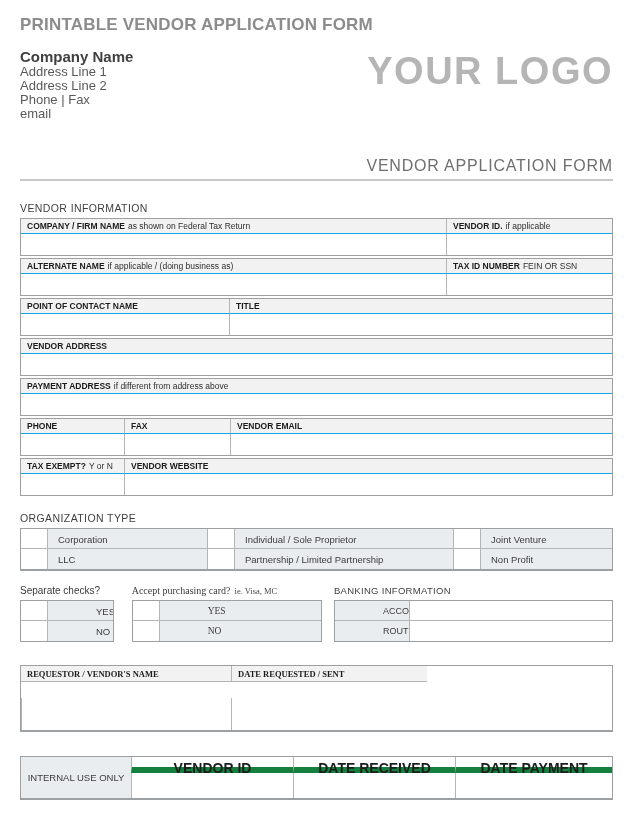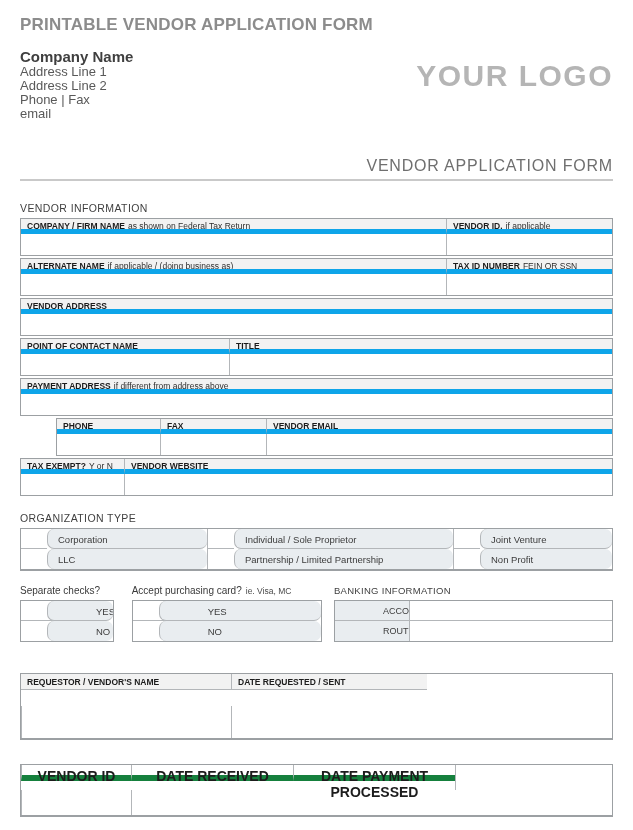--- a/index.html
+++ b/index.html
@@ -4,66 +4,66 @@
 <style>
   html,body{margin:0;padding:0;background:#ffffff;}
   body{font-family:"Liberation Sans",sans-serif;color:#1c1c1c;}
   .page{width:633px;height:830px;position:relative;background:#fff;box-sizing:border-box;padding:15px 20px 0 20px;overflow:hidden;}
 
   
   .h-title{font-size:17px;font-weight:700;color:#8c8c8c;letter-spacing:.2px;}
   .h-cols{position:relative;margin-top:13px;}
   .company-name{font-size:15px;font-weight:700;color:#3f3f3f;}
   .addr{font-size:13px;color:#595959;line-height:14px;}
-  .logo{position:absolute;top:11px;right:0;font-size:30px;font-weight:700;color:#b5b5b5;letter-spacing:1.5px;}
+  .logo{position:absolute;top:2px;right:0;font-size:38px;font-weight:700;color:#b5b5b5;letter-spacing:1.5px;}
   .form-title{margin-top:36px;text-align:right;font-size:16px;color:#6f6f6f;letter-spacing:.8px;}
   .rule{margin-top:4px;height:2px;background:#c9c9c9;}
 
   
   .sec-h{margin-top:16px;margin-bottom:4px;font-size:10.5px;color:#3f3f3f;letter-spacing:.4px;}
   .sec-h.first{margin-top:21px;}
 
   
   .ptable{display:grid;border:1px solid #9ca0a3;margin-top:2px;}
   .ptable .cell{box-sizing:border-box;}
-  .lblrow{background:#f2f2f2;border-bottom:5px solid #0ea5e9;height:15px;padding:2px 6px 0 6px;font-size:8.5px;line-height:11px;color:#1c1c1c;white-space:nowrap;overflow:hidden;}
+  .lblrow{background:#f2f2f2;border-bottom:1px solid #0ea5e9;height:15px;padding:2px 6px 0 6px;font-size:8.5px;line-height:11px;color:#1c1c1c;white-space:nowrap;overflow:hidden;}
   .lb{font-weight:700;}
   .nt{font-weight:400;color:#2e2e2e;margin-left:3px;}
   .inprow{background:#fff;height:21px;}
   .c2{border-left:1px solid #b3b6b9;}
   .g-a{grid-template-columns:425px 1fr;}
   .g-b{grid-template-columns:208px 1fr;}
   .g-c{grid-template-columns:1fr;}
-  .g-d{grid-template-columns:103px 106px 1fr;margin-left:36px;}
+  .g-d{grid-template-columns:103px 106px 1fr;}
   .g-e{grid-template-columns:103px 1fr;}
 
   
   .org{display:grid;grid-template-columns:26px 160px 27px 219px 27px 1fr;border:1px solid #9ca0a3;border-bottom-width:2px;}
   .org div{box-sizing:border-box;height:20px;}
   .cbcell{background:#fff;}
-  .optcell{background:#e9edf0;font-size:9.5px;color:#3c3c3c;padding:5px 0 0 10px;white-space:nowrap;overflow:hidden;border-radius:7px;}
+  .optcell{background:#e9edf0;font-size:9.5px;color:#3c3c3c;padding:5px 0 0 10px;white-space:nowrap;overflow:hidden;}
   .bb{border-bottom:1px solid #b3b6b9;}
 
   
   .payrow{display:flex;margin-top:14px;}
   .pay-b1{width:97px;margin-right:18px;}
-  .pay-b2{width:197px;margin-right:12px;}
+  .pay-b2{width:197px;margin-right:12px;font-family:Liberation Serif, serif;}
   .pay-b3{width:289px;}
   .q{font-size:10px;color:#3a3a3a;height:15px;white-space:nowrap;}
   .qnote{font-size:8.5px;color:#4a4a4a;margin-left:4px;}
   .bank-h{font-size:9.5px;color:#3f3f3f;letter-spacing:.3px;height:15px;}
   .yn{display:grid;grid-template-columns:26px 1fr;border:1px solid #9ca0a3;}
   .yn div{box-sizing:border-box;height:20px;padding-left:48px;}
   .bank{display:grid;grid-template-columns:74px 1fr;border:1px solid #9ca0a3;}
   .bank div{box-sizing:border-box;height:20px;padding-left:48px;}
   .blbl{background:#e9edf0;font-size:9px;color:#3c3c3c;padding:5px 0 0 6px;white-space:nowrap;}
   .binp{background:#fff;}
 
   
-  .req{display:grid;grid-template-columns:210px 196px 1fr;border:1px solid #9ca0a3;border-bottom-width:2px;margin-top:31px;}
+  .req{display:grid;grid-template-columns:210px 196px 1fr;border:1px solid #9ca0a3;border-bottom-width:2px;margin-top:23px;font-family:Liberation Serif, serif;}
   .req div{box-sizing:border-box;}
   .req .hcell{background:#f2f2f2;height:16px;padding:3px 6px 0 6px;font-size:8.5px;font-weight:700;border-bottom:1px solid #b3b6b9;white-space:nowrap;overflow:hidden;}
   .req .icell{height:32px;background:#fff;}
 
   
   .int{display:grid;grid-template-columns:110px 162px 162px 1fr;border:1px solid #9ca0a3;border-bottom-width:2px;margin-top:24px;}
   .int div{box-sizing:border-box;}
   .int .side{grid-row:1 / span 2;background:#e9edf0;display:flex;align-items:center;justify-content:center;font-size:9.5px;color:#3c3c3c;}
   .int .hcell{height:16px;background:#fff;font-size:14px;font-weight:700;text-align:center;padding-top:3px;border-bottom:6px solid #15803d;border-left:1px solid #b3b6b9;}
   .int .icell{height:25px;background:#fff;border-left:1px solid #b3b6b9;}
@@ -96,30 +96,30 @@
     <div class="cell inprow c2"></div>
   </div>
 
   <div class="ptable g-a">
     <div class="cell lblrow"><span class="lb">ALTERNATE NAME</span><span class="nt">if applicable / (doing business as)</span></div>
     <div class="cell lblrow c2"><span class="lb">TAX ID NUMBER</span><span class="nt">FEIN OR SSN</span></div>
     <div class="cell inprow"></div>
     <div class="cell inprow c2"></div>
   </div>
 
-  <div class="ptable g-c">
-    <div class="cell lblrow"><span class="lb">VENDOR ADDRESS</span></div>
-    <div class="cell inprow"></div>
-  </div>
-
   <div class="ptable g-b">
     <div class="cell lblrow"><span class="lb">POINT OF CONTACT NAME</span></div>
     <div class="cell lblrow c2"><span class="lb">TITLE</span></div>
     <div class="cell inprow"></div>
     <div class="cell inprow c2"></div>
+  </div>
+
+  <div class="ptable g-c">
+    <div class="cell lblrow"><span class="lb">VENDOR ADDRESS</span></div>
+    <div class="cell inprow"></div>
   </div>
 
   <div class="ptable g-c">
     <div class="cell lblrow"><span class="lb">PAYMENT ADDRESS</span><span class="nt">if different from address above</span></div>
     <div class="cell inprow"></div>
   </div>
 
   <div class="ptable g-d">
     <div class="cell lblrow"><span class="lb">PHONE</span></div>
     <div class="cell lblrow c2"><span class="lb">FAX</span></div>
@@ -188,20 +188,21 @@
 
   <div class="req">
     <div class="hcell">REQUESTOR / VENDOR'S NAME</div>
     <div class="hcell c2">DATE REQUESTED / SENT</div>
     <div class="icell"></div>
     <div class="icell c2"></div>
     <div class="icell c2"></div>
   </div>
 
   <div class="int">
+    <div class="side">INTERNAL USE ONLY</div>
     <div class="hcell">VENDOR ID</div>
     <div class="hcell">DATE RECEIVED</div>
     <div class="hcell">DATE PAYMENT PROCESSED</div>
     <div class="icell"></div>
     <div class="icell"></div>
     <div class="icell"></div>
   </div>
 
 </div>
 

